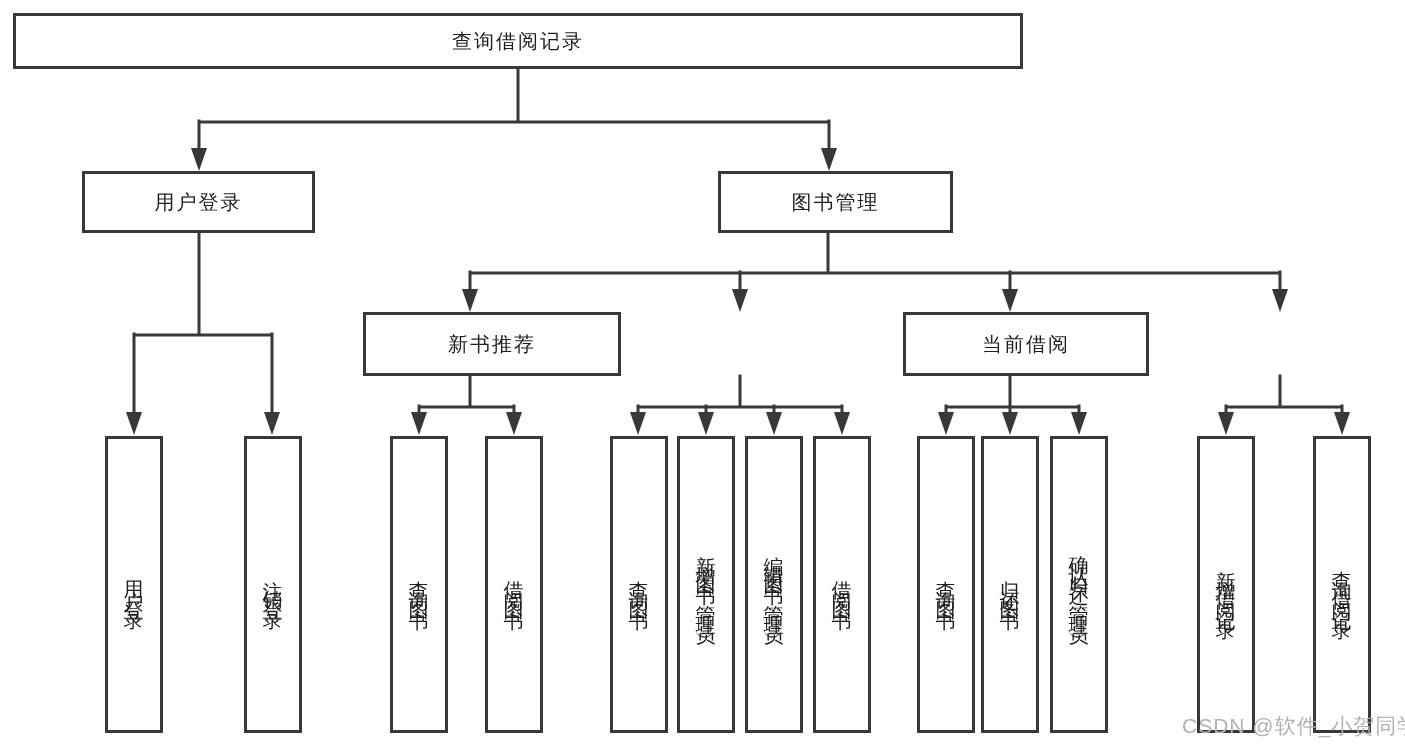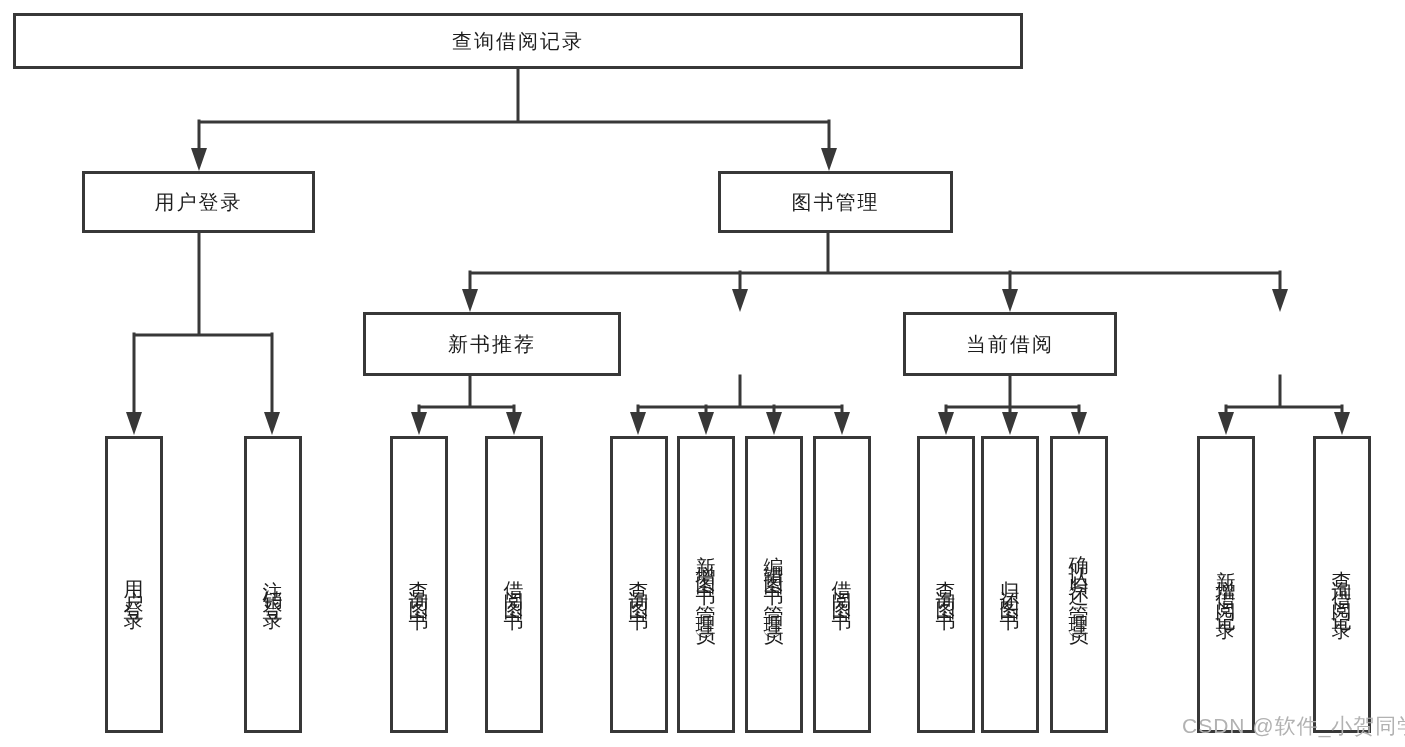--- a/index.html
+++ b/index.html
@@ -125,21 +125,21 @@
   <div class="node h" style="left:82px; top:171px; width:233px; height:62px;">
     <span>用户登录</span>
   </div>
   <div class="node h" style="left:711px; top:171px; width:235px; height:62px;margin-left:7px;">
     <span>图书管理</span>
   </div>
 
   <div class="node h" style="left:363px; top:312px; width:258px; height:64px;">
     <span>新书推荐</span>
   </div>
-  <div class="node h" style="left:903px; top:312px; width:214px; height:64px;">
+  <div class="node h" style="left:903px; top:312px; width:246px; height:64px;">
     <span>当前借阅</span>
   </div>
 
   <div class="node v" style="left:105px;">
     <span>用户登录</span>
   </div>
   <div class="node v" style="left:244px;">
     <span>注销登录</span>
   </div>
 

